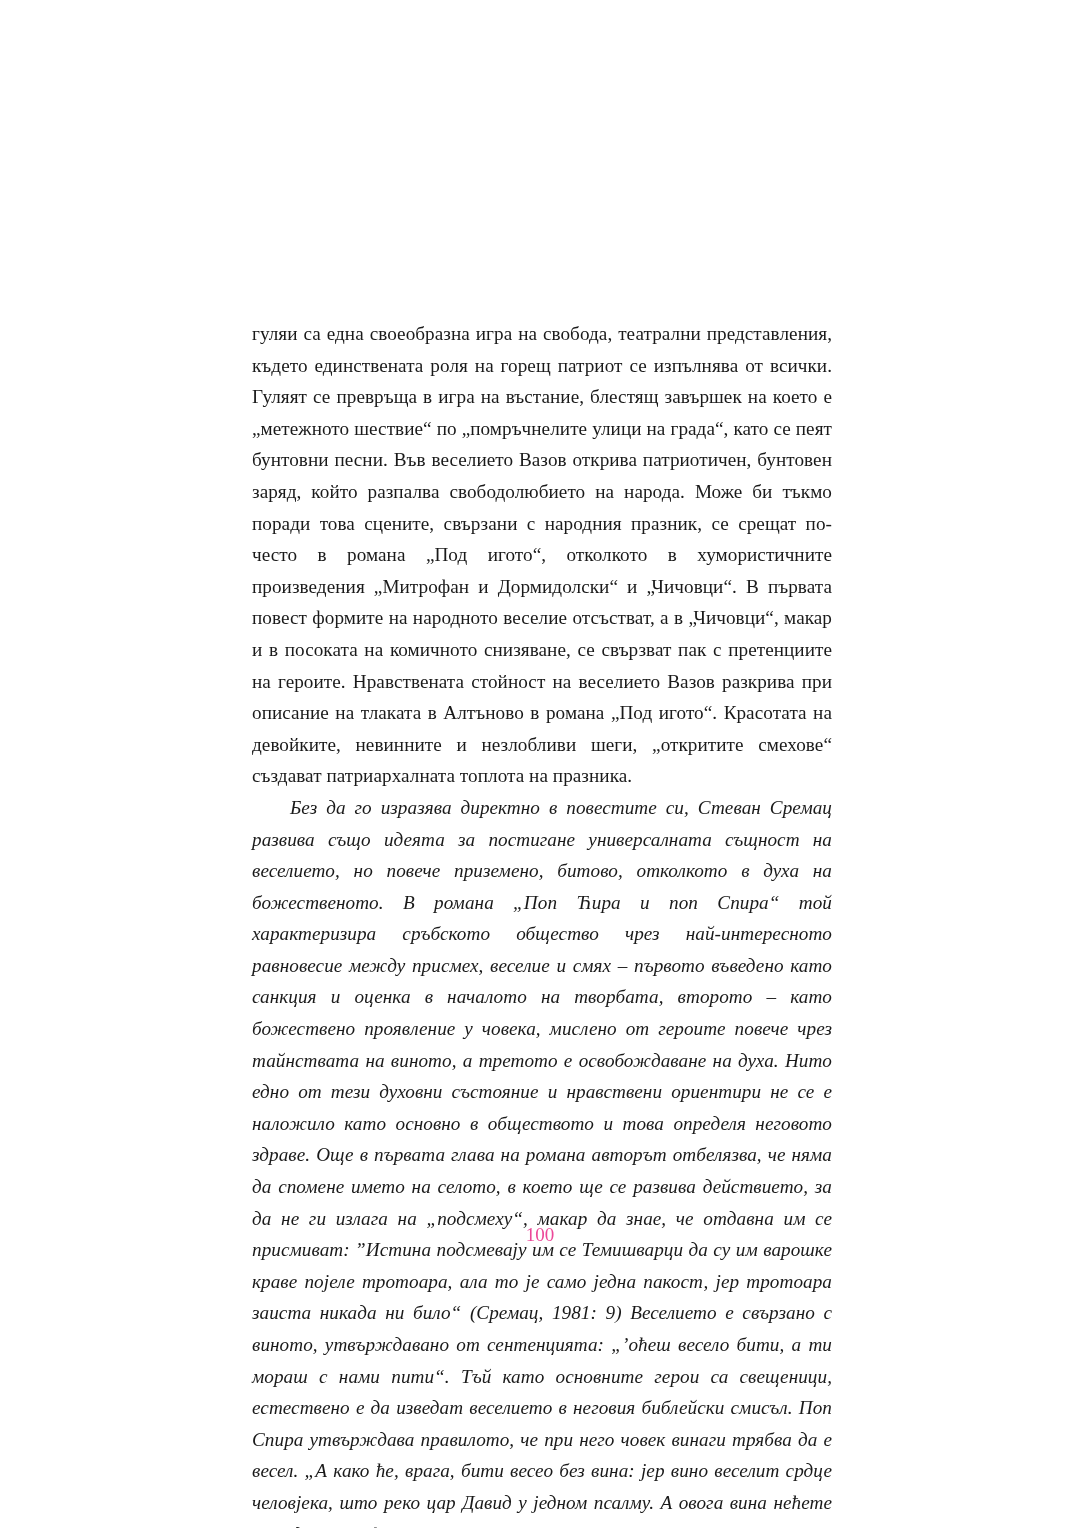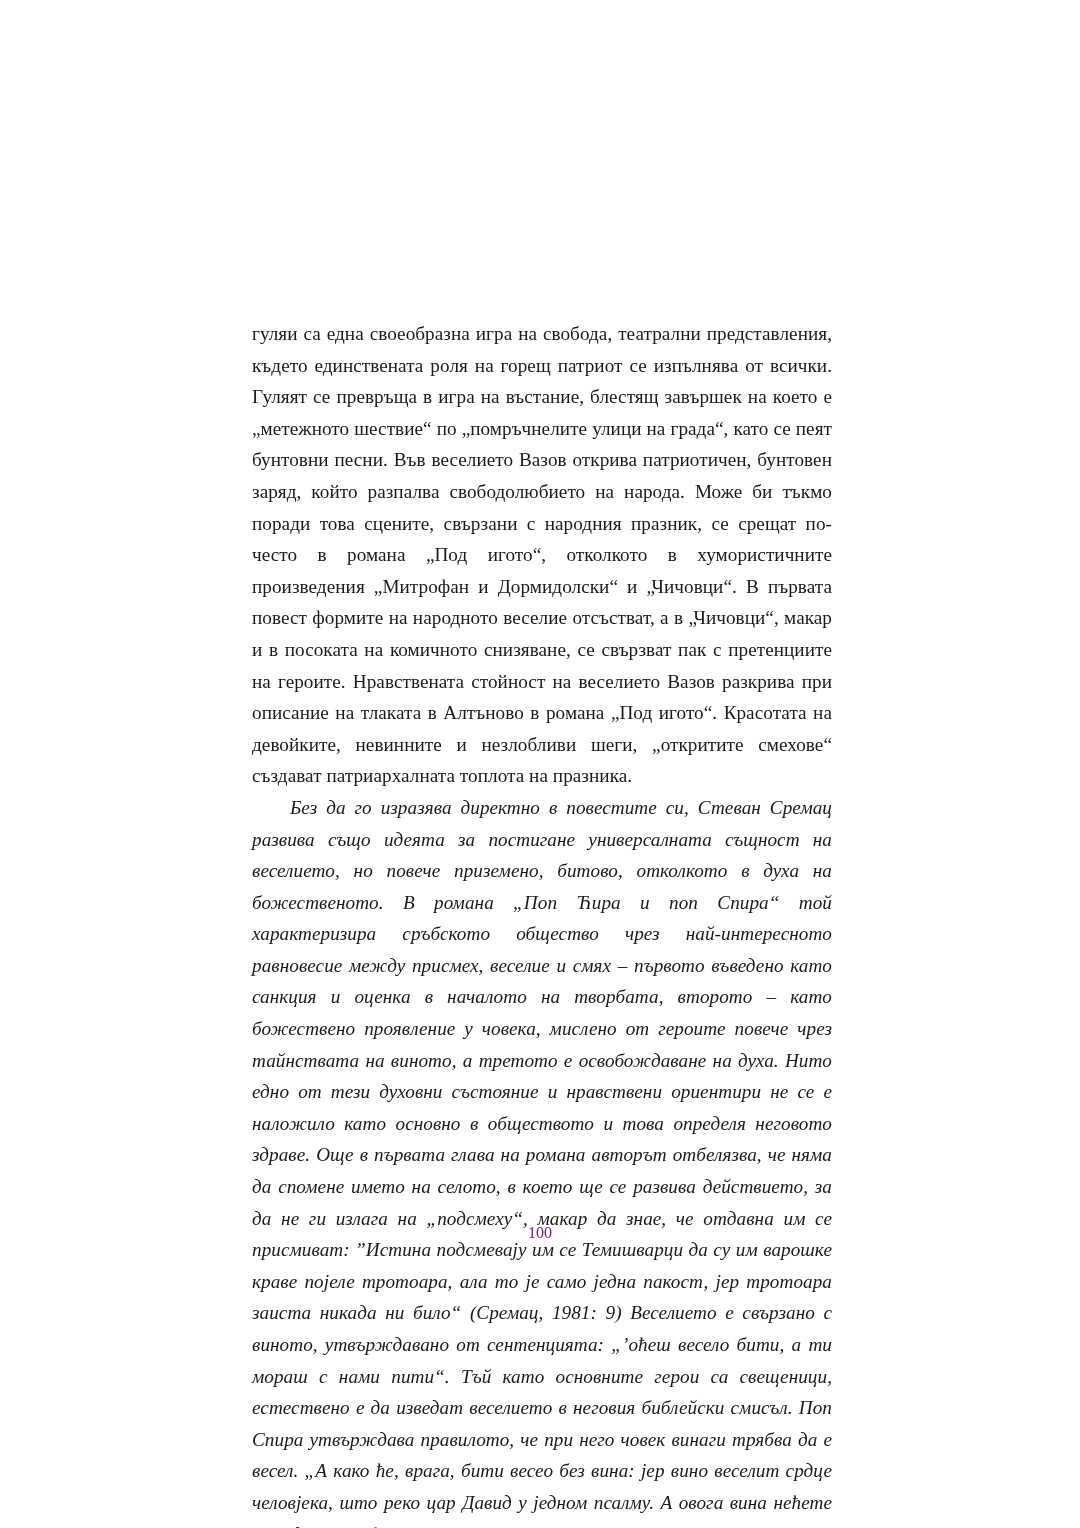--- a/index.html
+++ b/index.html
@@ -37,23 +37,23 @@
   .para.indent {
     text-indent: 38px;
     font-style: italic;
   }
   .page-number {
     position: absolute;
     left: 0;
     right: 0;
     top: 1224px;
     text-align: center;
-    font-size: 16px;
+    font-size: 19px;
     font-family: "Liberation Serif", serif;
-    color: #701a75;
+    color: #ec4899;
   }
 </style>
 </head>
 <body>
 
 <div class="page">
   <div class="text-column">
     <p class="para">гуляи са една своеобразна игра на свобода, театрални представления, където единствената роля на горещ патриот се изпълнява от всички. Гуляят се превръща в игра на въстание, блестящ завършек на което е „метежното шествие“ по „помръчнелите улици на града“, като се пеят бунтовни песни. Във веселието Вазов открива патриотичен, бунтовен заряд, който разпалва свободолюбието на народа. Може би тъкмо поради това сцените, свързани с народния празник, се срещат по-често в романа „Под игото“, отколкото в хумористичните произведения „Митрофан и Дормидолски“ и „Чичовци“. В първата повест формите на народното веселие отсъстват, а в „Чичовци“, макар и в посоката на комичното снизяване, се свързват пак с претенциите на героите. Нравствената стойност на веселието Вазов разкрива при описание на тлаката в Алтъново в романа „Под игото“. Красотата на девойките, невинните и незлобливи шеги, „откритите смехове“ създават патриархалната топлота на празника.</p>
     <p class="para indent">Без да го изразява директно в повестите си, Стеван Сремац развива също идеята за постигане универсалната същност на веселието, но повече приземено, битово, отколкото в духа на божественото. В романа „Поп Ћира и поп Спира“ той характеризира сръбското общество чрез най-интересното равновесие между присмех, веселие и смях – първото въведено като санкция и оценка в началото на творбата, второто – като божествено проявление у човека, мислено от героите повече чрез тайнствата на виното, а третото е освобождаване на духа. Нито едно от тези духовни състояние и нравствени ориентири не се е наложило като основно в обществото и това определя неговото здраве. Още в първата глава на романа авторът отбелязва, че няма да спомене името на селото, в което ще се развива действието, за да не ги излага на „подсмеху“, макар да знае, че отдавна им се присмиват: ”Истина подсмевају им се Темишварци да су им варошке краве појеле тротоара, ала то је само једна пакост, јер тротоара заиста никада ни било“ (Сремац, 1981: 9) Веселието е свързано с виното, утвърждавано от сентенцията: „’оћеш весело бити, а ти мораш с нами пити“. Тъй като основните герои са свещеници, естествено е да изведат веселието в неговия библейски смисъл. Поп Спира утвърждава правилото, че при него човек винаги трябва да е весел. „А како ће, врага, бити весео без вина: јер вино веселит срдце человјека, што реко цар Давид у једном псалму. А овога вина нећете га надалека наћи“.</p>
   </div>

